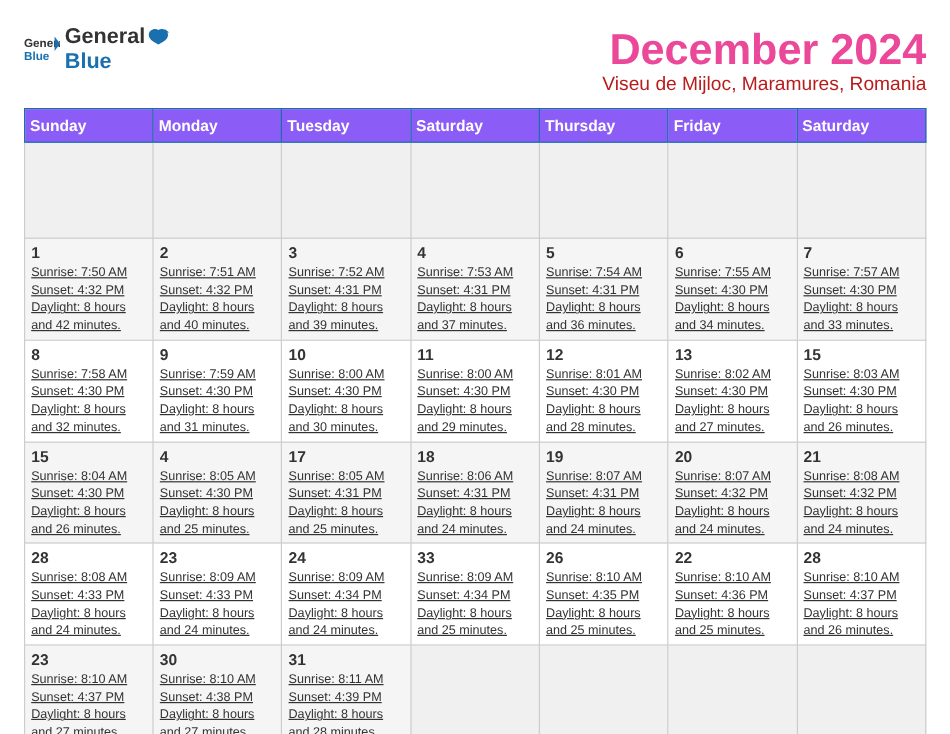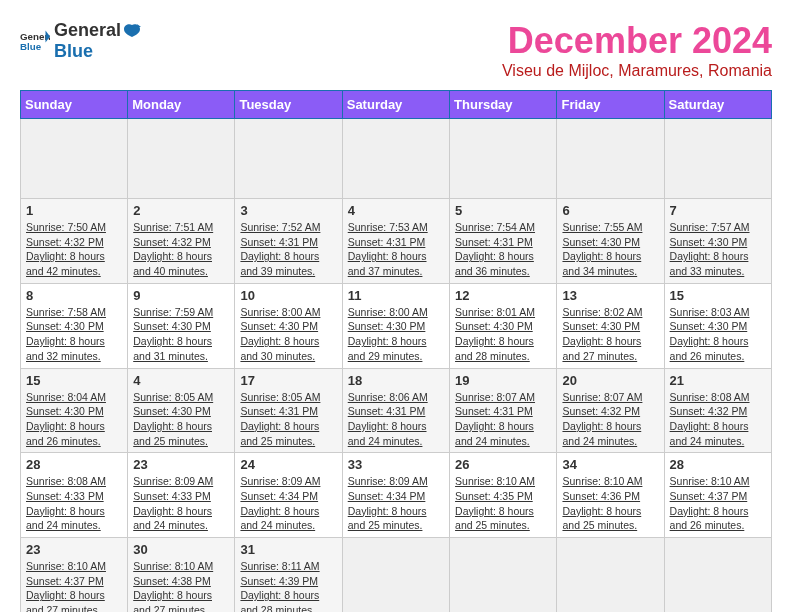--- a/index.html
+++ b/index.html
@@ -244,21 +244,21 @@
         </td>
         <td>
           <span class="day-number">33</span>
           <div class="day-detail">Sunrise: 8:09 AM<br>Sunset: 4:34 PM<br>Daylight: 8 hours and 25 minutes.</div>
         </td>
         <td>
           <span class="day-number">26</span>
           <div class="day-detail">Sunrise: 8:10 AM<br>Sunset: 4:35 PM<br>Daylight: 8 hours and 25 minutes.</div>
         </td>
         <td>
-          <span class="day-number">34</span>
+          <span class="day-number">22</span>
           <div class="day-detail">Sunrise: 8:10 AM<br>Sunset: 4:36 PM<br>Daylight: 8 hours and 25 minutes.</div>
         </td>
         <td>
           <span class="day-number">28</span>
           <div class="day-detail">Sunrise: 8:10 AM<br>Sunset: 4:37 PM<br>Daylight: 8 hours and 26 minutes.</div>
         </td>
       </tr>
       <tr>
         <td>
           <span class="day-number">23</span>

